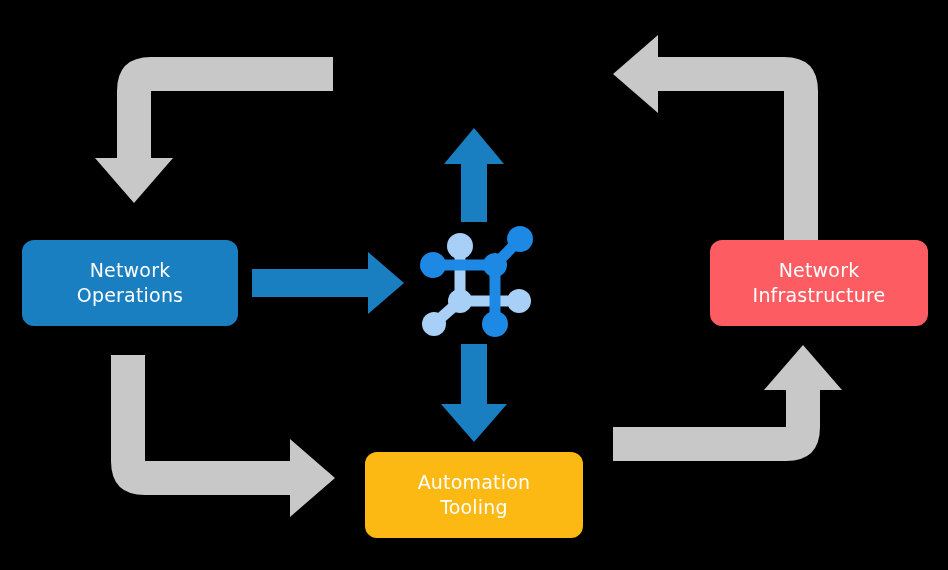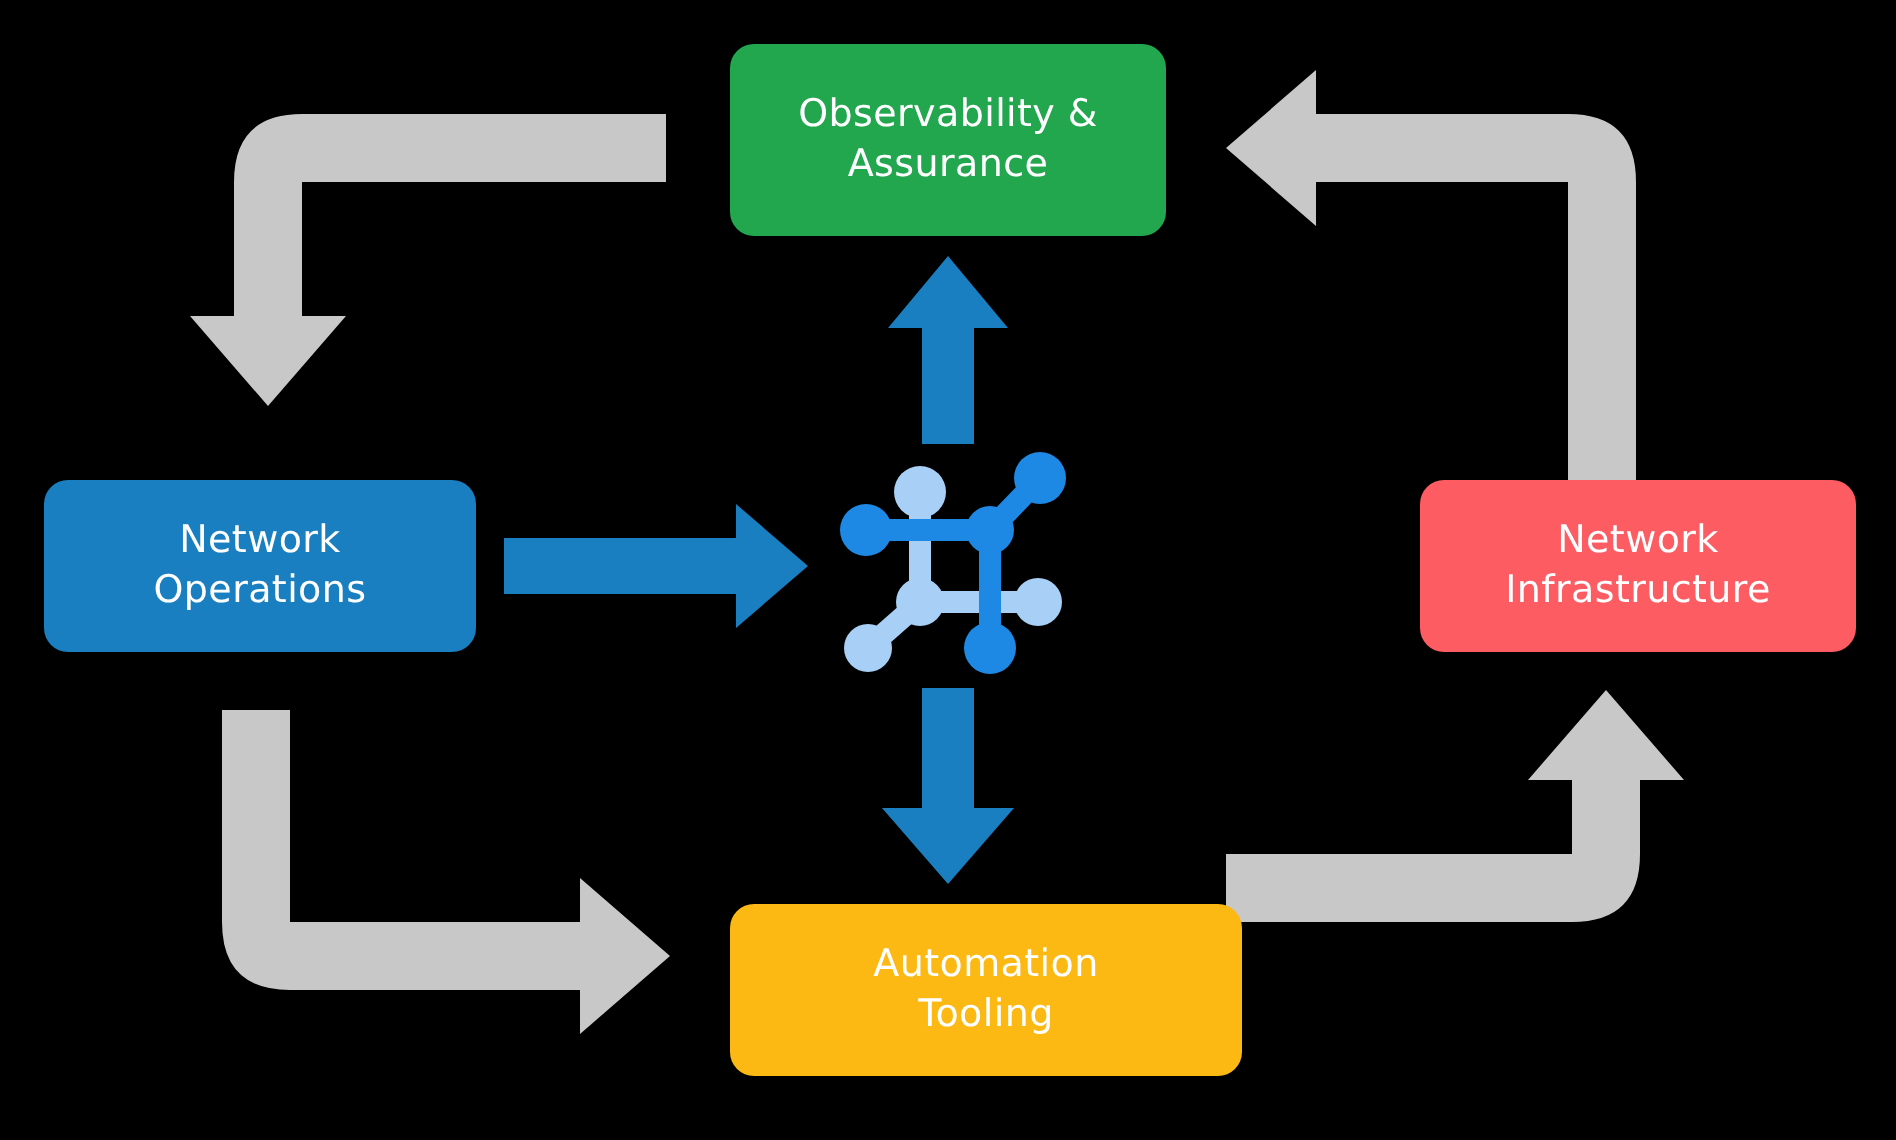--- a/index.html
+++ b/index.html
@@ -46,21 +46,21 @@
   #box-observability {
     left: 365px;  top: 22px;   width: 218px; height: 96px;
   }
   #box-network-operations {
     left: 22px;   top: 240px;  width: 216px; height: 86px;
   }
   #box-network-infrastructure {
     left: 710px;  top: 240px;  width: 218px; height: 86px;
   }
   #box-automation-tooling {
-    left: 365px;  top: 452px;  width: 256px; height: 86px;
+    left: 365px;  top: 452px;  width: 218px; height: 86px;
   }
 </style>
 </head>
 <body>
 
 <div id="canvas">
 
   <svg id="diagram-svg" viewBox="0 0 948 570" xmlns="http://www.w3.org/2000/svg">
 
     <g>
@@ -184,22 +184,20 @@
 
       <g fill="#1e88e5">
         <circle cx="433" cy="265" r="13"></circle>
         <circle cx="495" cy="265" r="12"></circle>
         <circle cx="520" cy="239" r="13"></circle>
         <circle cx="495" cy="324" r="13"></circle>
       </g>
     </g>
   </svg>
 
-  <div class="node-box" id="box-observability" style="background:#22a74f;">Observability &amp;
-Assurance</div>
 
   <div class="node-box" id="box-network-operations" style="background:#1a7fc1;">Network
 Operations</div>
 
   <div class="node-box" id="box-network-infrastructure" style="background:#fc5c62;">Network
 Infrastructure</div>
 
   <div class="node-box" id="box-automation-tooling" style="background:#fcb813;">Automation
 Tooling</div>
 

